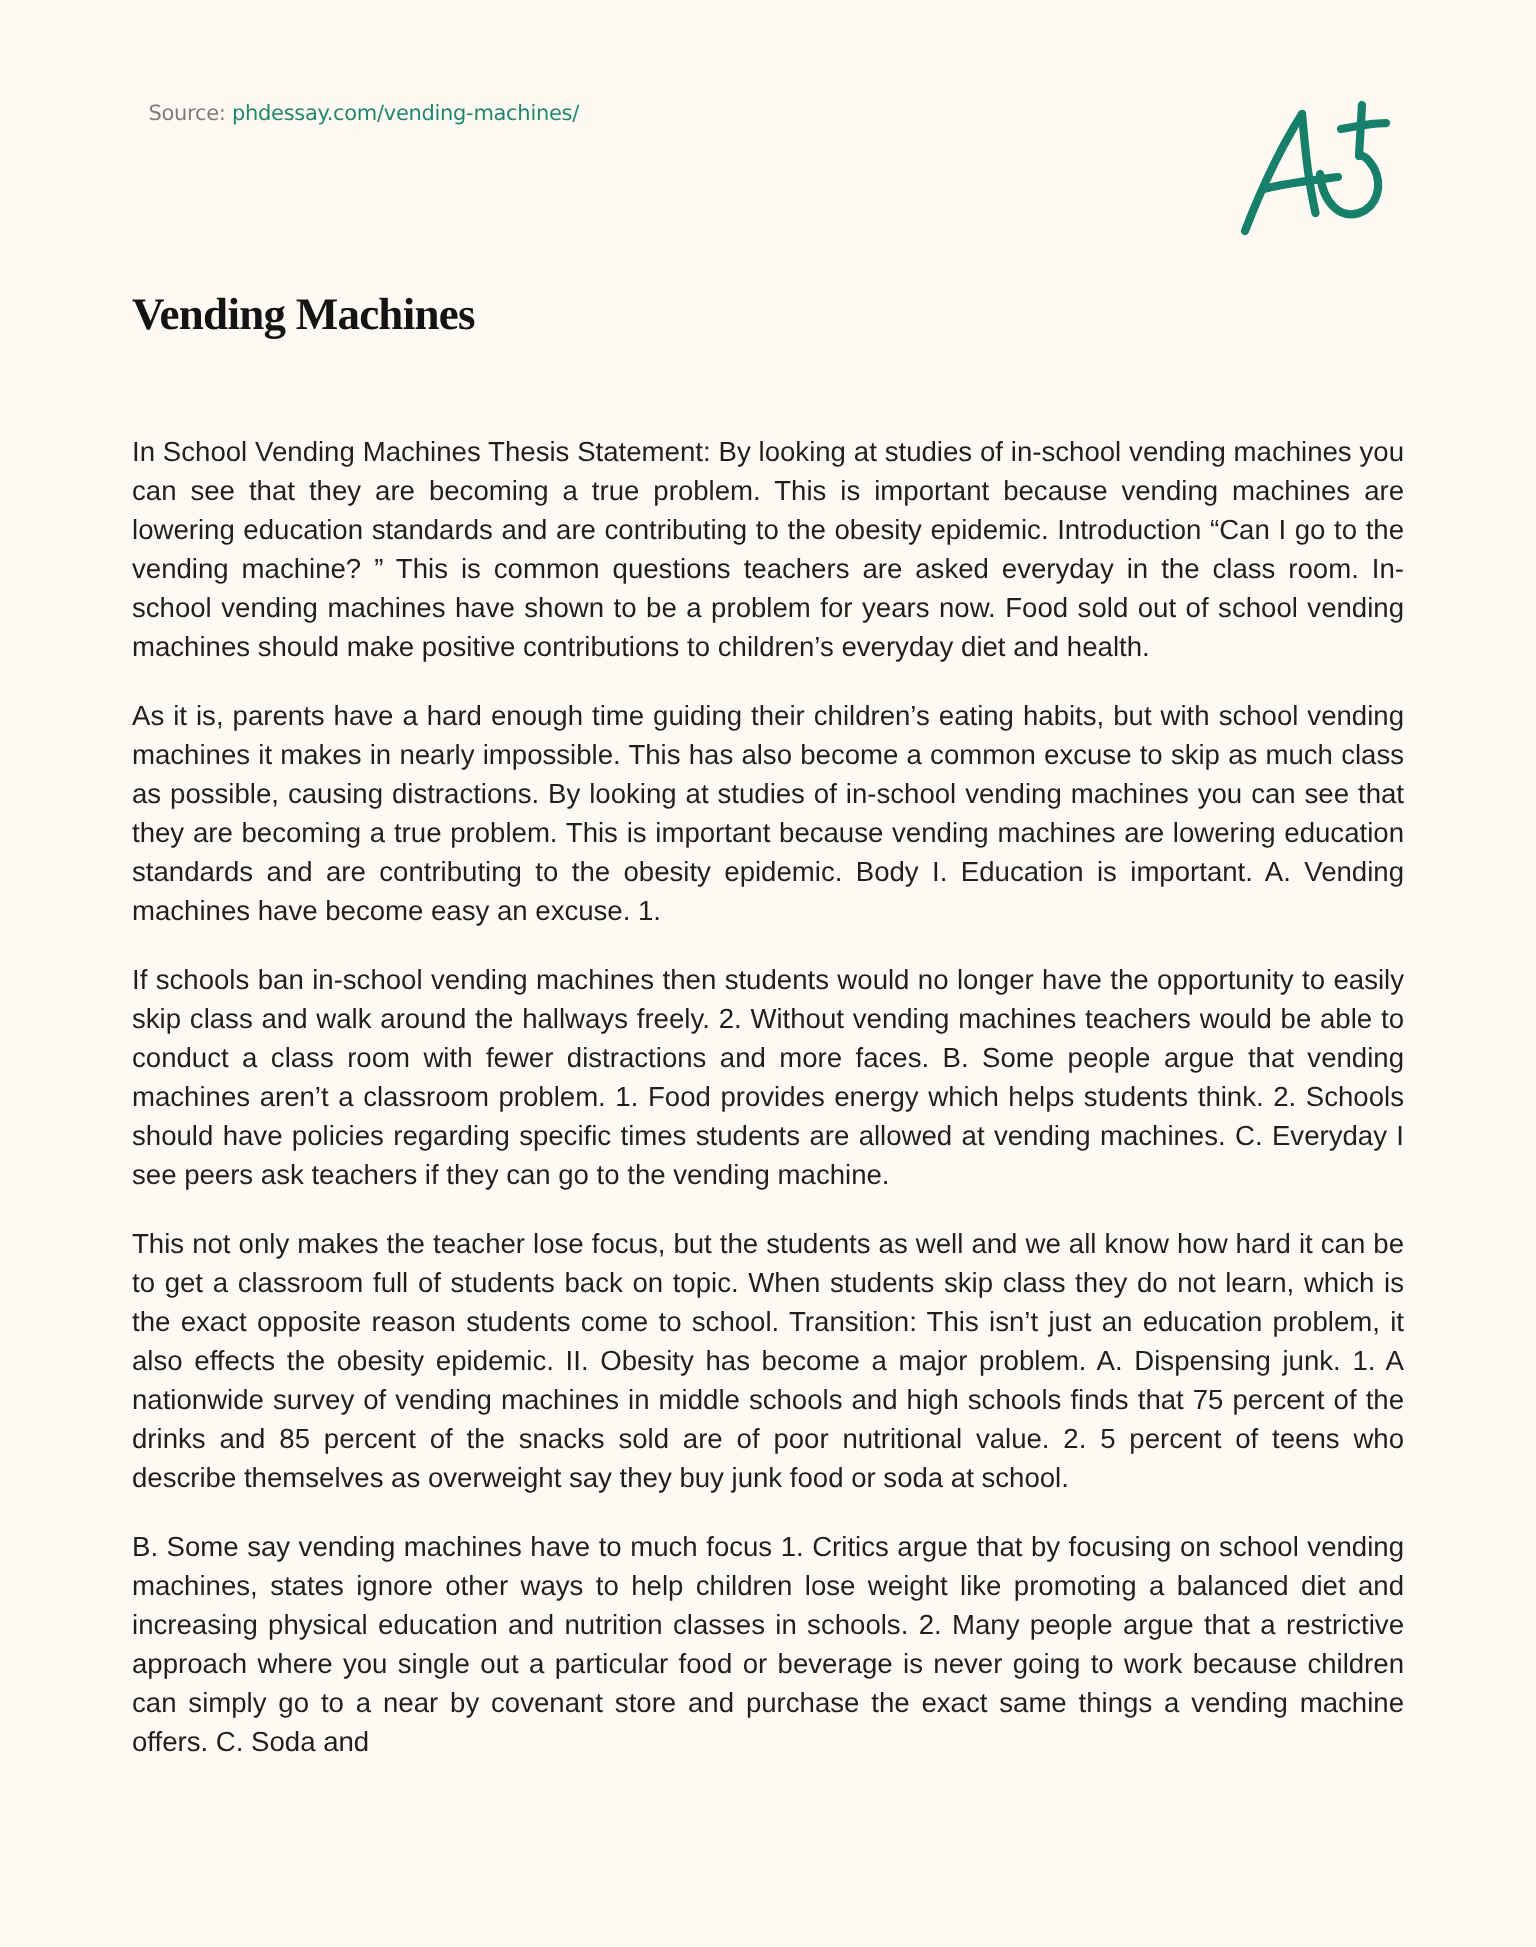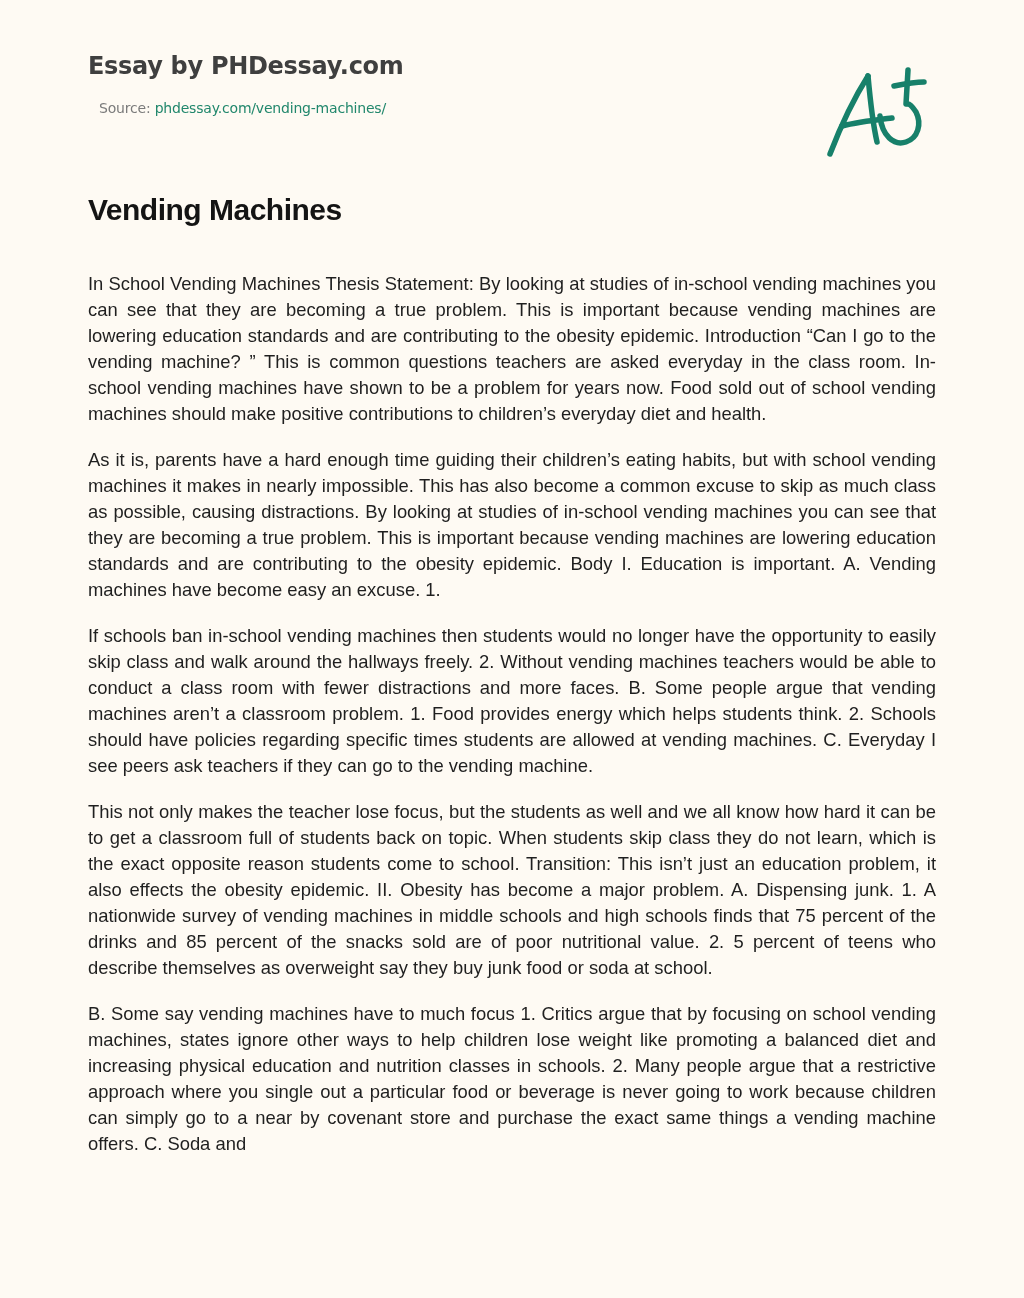--- a/index.html
+++ b/index.html
@@ -47,50 +47,49 @@
       left: 822px;
       top: 62px;
       width: 110px;
       height: 100px;
     }
     .essay-title {
       position: absolute;
       left: 88px;
       top: 190px;
       margin: 0;
-      font-family: Liberation Sans, sans-serif;
+      font-family: Liberation Serif, serif;
       font-weight: bold;
       font-size: 30px;
       line-height: 40px;
       color: #141414;
       letter-spacing: -0.5px;
     }
     .essay-body {
       position: absolute;
       left: 88px;
-      top: 271px;
+      top: 288px;
       width: 848px;
       height: 984px;
       overflow: hidden;
     }
     .essay-body p {
       margin: 0 0 20px 0;
       font-family: "Liberation Sans", sans-serif;
       font-size: 18.4px;
       line-height: 26px;
       text-align: justify;
       color: #1f1f1f;
       letter-spacing: 0px;
     }
   </style>
 </head>
 <body>
 
 <div class="header">
-  <h2 class="site-title">Essay by PHDessay.com</h2>
   <div class="source-line">
     <span>Source: </span><a class="source-link">phdessay.com/vending-machines/</a>
   </div>
 </div>
 
 <div class="logo">
   <svg width="110" height="100" viewBox="0 0 110 100" xmlns="http://www.w3.org/2000/svg">
     <g fill="none" stroke="#17806a" stroke-width="5.5" stroke-linecap="round" stroke-linejoin="round">
 
       <path d="M8 92 C 18 66, 32 36, 46 14"></path>

